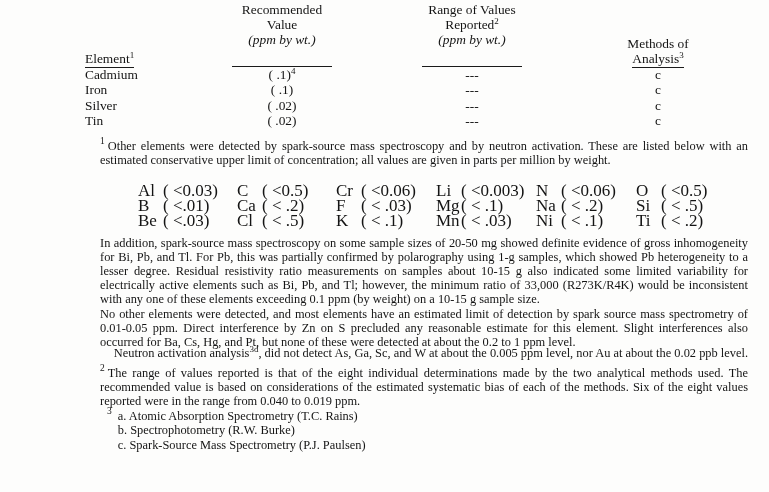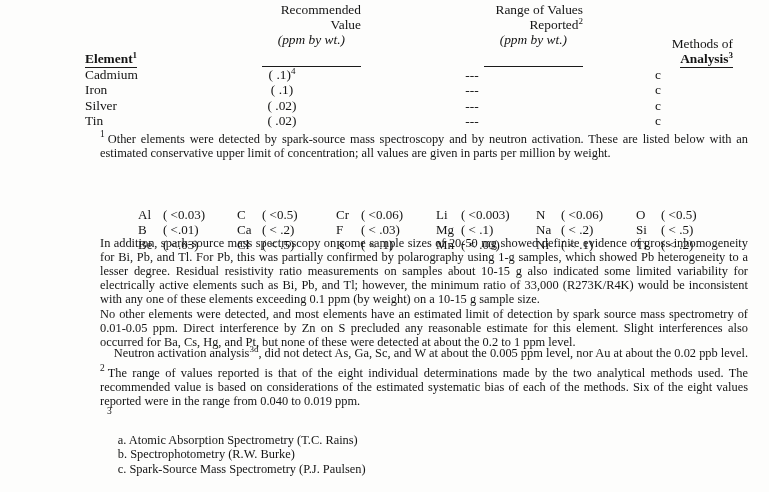--- a/index.html
+++ b/index.html
@@ -9,43 +9,43 @@
     -webkit-font-smoothing:antialiased;
   }
   
   table.results { position:absolute; top:2px; left:85px; border-collapse:collapse; table-layout:fixed; }
   table.results col.c1 { width:118px; }
   table.results col.c2 { width:158px; }
   table.results col.c3 { width:222px; }
   table.results col.c4 { width:150px; }
   table.results th { font-weight:normal; vertical-align:bottom; font-size:13.4px; line-height:15.2px; padding:0; }
   table.results th.left { text-align:left; }
-  table.results th.center { text-align:right; }
-  .u  { border-bottom:1.4px solid #1a1a1a; padding-bottom:1px;font-weight:bold; }
+  table.results th.center { text-align:center; }
+  .u  { border-bottom:1.4px solid #1a1a1a; padding-bottom:1px; }
   .u-wide { display:inline-block; border-bottom:1.4px solid #1a1a1a; padding:0 16px 18px 16px;font-style:italic; }
   sup { font-size:9px; line-height:0; }
   table.results td { font-size:13.4px; line-height:15.6px; padding:0; }
   table.results tr.first td { padding-top:8px; }
   td.cell-element { text-align:left; }
   td.cell-value, td.cell-range, td.cell-methods { text-align:center; }
   
   .blk { position:absolute; left:100px; width:648px; font-size:12.4px; line-height:14.1px; text-align:justify; }
   .blk.nojust { text-align:right; }
   .fn-marker { font-size:9.5px; vertical-align:6px; padding-right:3px; }
   
   .egrid {
     position:absolute; top:183px; left:138px;
     display:grid; grid-template-columns:99px 99px 100px 100px 100px 96px;
-    font-size:13px; line-height:15px;margin-top:24px;
+    font-size:17px; line-height:15px;
   }
   .g-sym { display:inline-block; width:25px; }
   
   .fn3 { position:absolute; left:107px; top:409px; font-size:12.4px; line-height:14.4px; }
   .fn3 .fn3-marker { font-size:9.5px; vertical-align:6px; }
-  .fn3-items { display:inline-block; vertical-align:top; margin-left:6px;margin-top:24px; }
+  .fn3-items { display:inline-block; vertical-align:top; margin-left:6px; }
 </style>
 </head>
 <body>
 
 <div class="page">
 
   <table class="results">
     <colgroup>
         <col class="c1">
         <col class="c2">
@@ -94,21 +94,21 @@
       </tr>
       <tr>
         <td class="cell-element">Tin</td>
         <td class="cell-value">( .02)</td>
         <td class="cell-range">---</td>
         <td class="cell-methods">c</td>
       </tr>
     </tbody>
   </table>
 
-  <div class="blk" style="top:132px;">
+  <div class="blk" style="top:139px;">
     <sup class="fn-marker">1</sup><span>Other elements were detected by spark-source mass spectroscopy and by neutron activation. These are listed below with an estimated conservative upper limit of concentration; all values are given in parts per million by weight.</span>
   </div>
 
   <div class="egrid">
     <div><span class="g-sym">Al</span><span>( &lt;0.03)</span></div>
     <div><span class="g-sym">C</span><span>( &lt;0.5)</span></div>
     <div><span class="g-sym">Cr</span><span>( &lt;0.06)</span></div>
     <div><span class="g-sym">Li</span><span>( &lt;0.003)</span></div>
     <div><span class="g-sym">N</span><span>( &lt;0.06)</span></div>
     <div><span class="g-sym">O</span><span>( &lt;0.5)</span></div>

